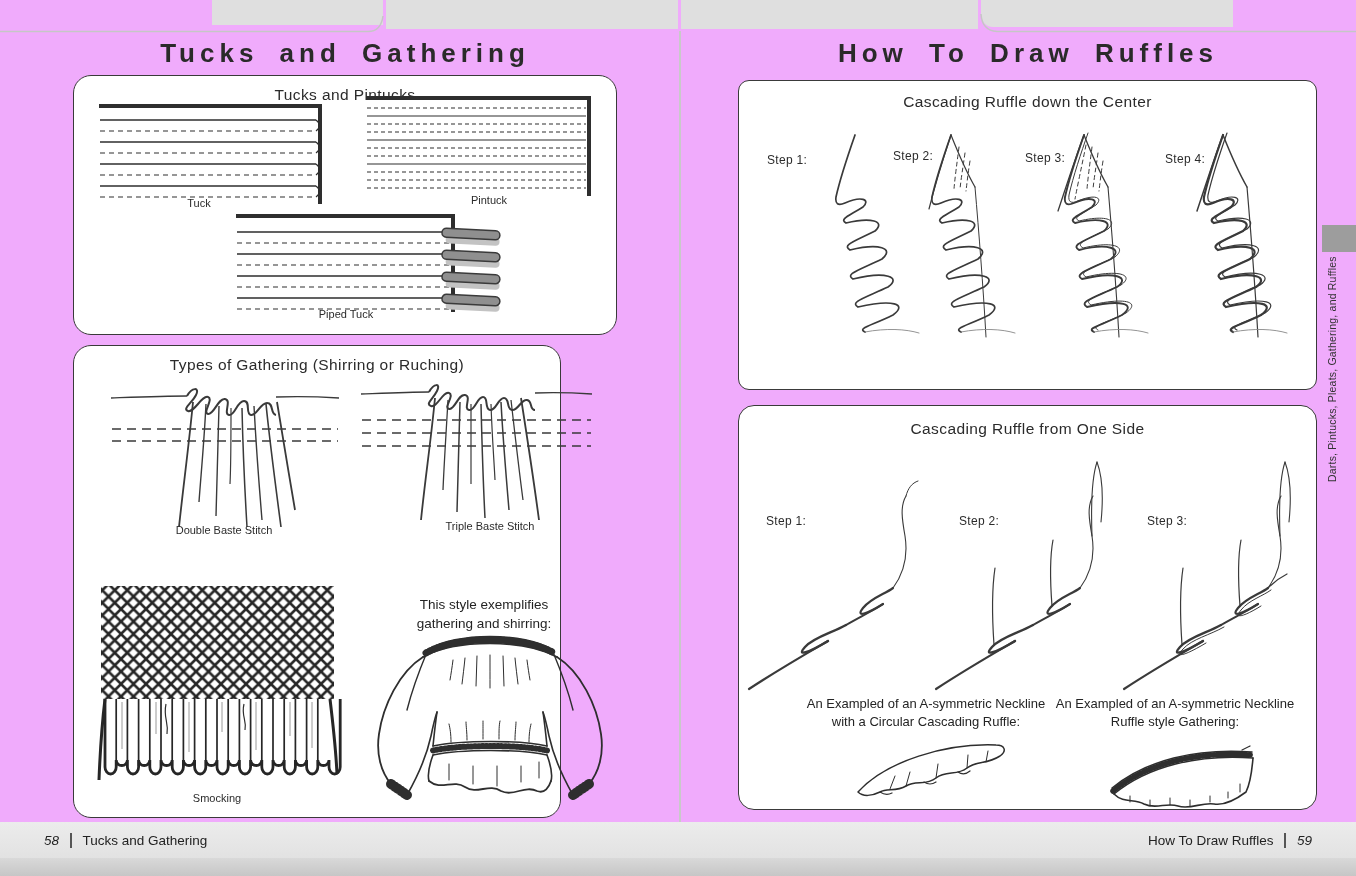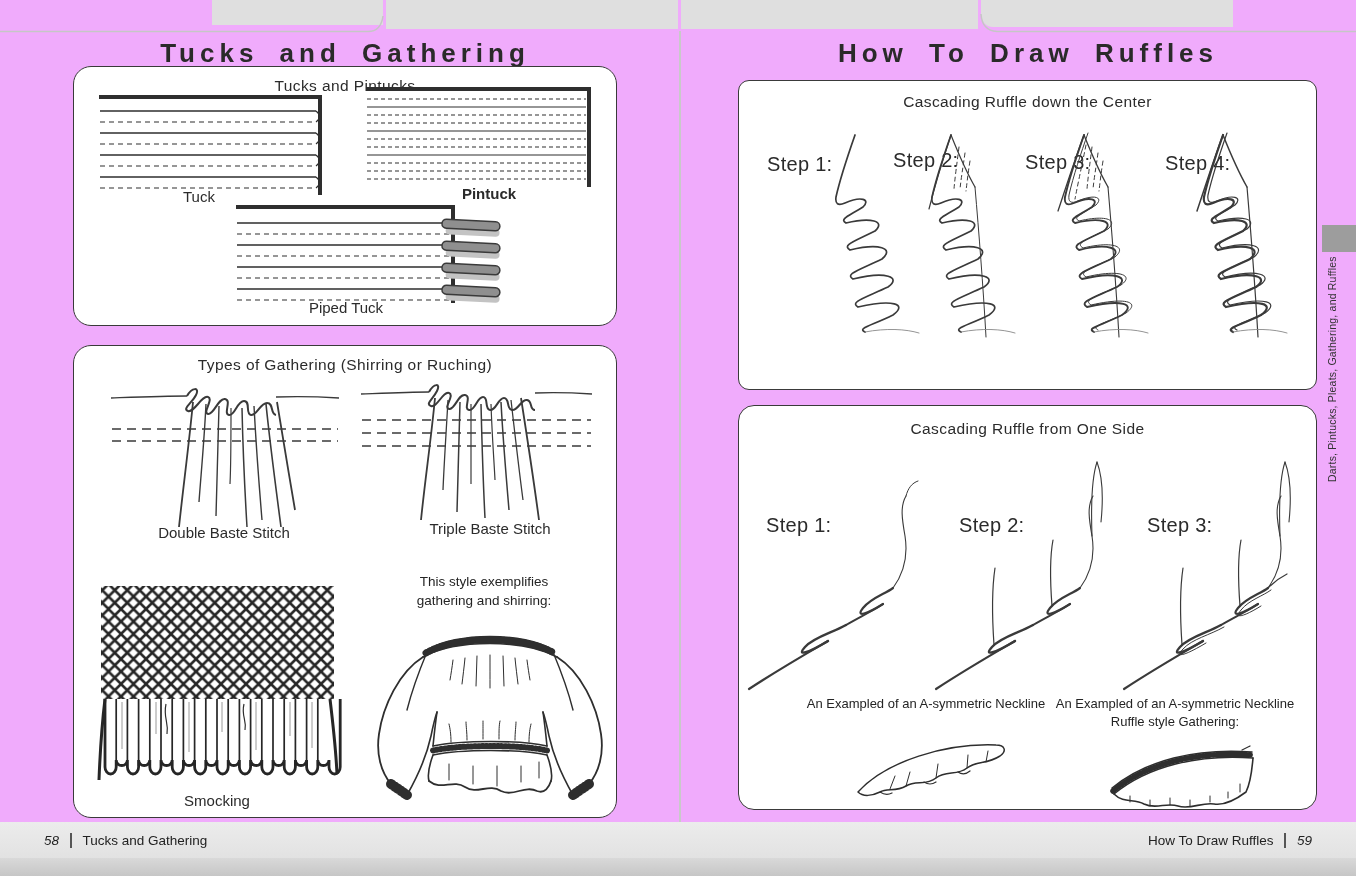--- a/index.html
+++ b/index.html
@@ -19,30 +19,30 @@
   
   .panel{
     position:absolute;border:1.6px solid #3a3a3a;border-radius:18px;
     background:#fff;box-sizing:border-box;
   }
   .panel-title{
     position:absolute;left:0;right:0;text-align:center;
     font-size:15.5px;letter-spacing:.4px;color:#2b2b2b;white-space:nowrap;
   }
   .diagram-label{
-    position:absolute;text-align:center;font-size:15px;color:#2b2b2b;white-space:nowrap;
+    position:absolute;text-align:center;font-size:11px;color:#2b2b2b;white-space:nowrap;
   }
   .step-label{
-    position:absolute;font-size:20px;color:#2b2b2b;white-space:nowrap;letter-spacing:.3px;
+    position:absolute;font-size:12px;color:#2b2b2b;white-space:nowrap;letter-spacing:.3px;
   }
   .caption{
     position:absolute;text-align:center;font-size:13px;line-height:18px;color:#242424;
   }
   .note-text{
-    position:absolute;text-align:center;font-size:13.5px;line-height:19px;color:#242424;
+    position:absolute;text-align:center;font-size:13.5px;line-height:19px;color:#242424;margin-top:23px;
   }
   
   .gutter{position:absolute;left:679px;top:31px;width:2px;height:791px;background:#c9c9c9;}
   
   .side-tab{position:absolute;left:1322px;top:225px;width:34px;height:27px;background:#9d9d9d;}
   .side-tab-text{
     position:absolute;left:1326px;top:482px;width:226px;height:16px;
     transform:rotate(-90deg);transform-origin:top left;
     font-size:10.5px;color:#333;letter-spacing:.2px;white-space:nowrap;
   }
@@ -79,21 +79,21 @@
     <svg style="left:0;top:0;" width="1356" height="36" viewBox="0 0 1356 36">
       <path d="M0,31.5 H368 Q381,31.5 383,16" fill="none" stroke="#c6c6c6" stroke-width="1.5"></path>
       <path d="M981,14 Q982,30.5 997,31.5 H1356" fill="none" stroke="#c6c6c6" stroke-width="1.5"></path>
     </svg>
   </div>
 
   <div class="gutter"></div>
 
   <div class="page-title" style="left:75px;width:540px;top:38px;">Tucks and Gathering</div>
 
-  <div class="panel" style="left:73px;top:66px;width:544px;height:260px;">
+  <div class="panel" style="left:73px;top:75px;width:544px;height:260px;">
     <div class="panel-title" style="top:10px;">Tucks and Pintucks</div>
 
     <svg style="left:22px;top:26px;" width="228" height="102" viewBox="0 0 228 102">
       <g stroke="#2e2e2e" fill="none">
         <path d="M3,4 H225" stroke-width="4"></path>
         <path d="M224,2 V102" stroke-width="4"></path>
         <path d="M4,18 H220" stroke-width="1.4"></path>
         <path d="M4,40 H220" stroke-width="1.4"></path>
         <path d="M4,62 H220" stroke-width="1.4"></path>
         <path d="M4,84 H220" stroke-width="1.4"></path>
@@ -116,21 +116,21 @@
         <path d="M3,38 H222" stroke-width="1.1" stroke-dasharray="4,3"></path>
         <path d="M3,46 H222" stroke-width="1.2"></path>
         <path d="M3,54 H222" stroke-width="1.1" stroke-dasharray="4,3"></path>
         <path d="M3,62 H222" stroke-width="1.1" stroke-dasharray="4,3"></path>
         <path d="M3,70 H222" stroke-width="1.2"></path>
         <path d="M3,78 H222" stroke-width="1.1" stroke-dasharray="4,3"></path>
         <path d="M3,86 H222" stroke-width="1.1" stroke-dasharray="4,3"></path>
         <path d="M3,94 H222" stroke-width="1.1" stroke-dasharray="4,3"></path>
       </g>
     </svg>
-    <div class="diagram-label" style="left:350px;top:118px;width:130px;font-weight:bold;">Pintuck</div>
+    <div class="diagram-label" style="left:350px;top:118px;width:130px;">Pintuck</div>
 
     <svg style="left:160px;top:136px;" width="272" height="100" viewBox="0 0 272 100">
       <g stroke="#2e2e2e" fill="none">
         <path d="M2,4 H220" stroke-width="4"></path>
         <path d="M219,2 V100" stroke-width="4"></path>
         <path d="M3,20 H216 M3,42 H216 M3,64 H216 M3,86 H216" stroke-width="1.3"></path>
         <path d="M3,31 H216 M3,53 H216 M3,75 H216 M3,97 H216" stroke-width="1.2" stroke-dasharray="5,4"></path>
       </g>
       <g>
         <g transform="rotate(3 208 20)">
@@ -147,21 +147,21 @@
         </g>
         <g transform="rotate(3 208 86)">
           <rect x="212" y="89" width="54" height="8" rx="4" fill="#c3c3c3"></rect>
           <rect x="208" y="82" width="58" height="9" rx="4.5" fill="#8f8f8f" stroke="#3a3a3a" stroke-width="1.5"></rect>
         </g>
       </g>
     </svg>
     <div class="diagram-label" style="left:207px;top:232px;width:130px;">Piped Tuck</div>
   </div>
 
-  <div class="panel" style="left:73px;top:345px;width:544px;height:473px;">
+  <div class="panel" style="left:73px;top:345px;width:488px;height:473px;">
     <div class="panel-title" style="top:10px;">Types of Gathering (Shirring or Ruching)</div>
 
     <svg style="left:35px;top:38px;" width="232" height="150" viewBox="0 0 232 150">
       <g stroke="#3a3a3a" fill="none">
         <path d="M2,14 C30,13 55,12 78,12" stroke-width="1.3"></path>
         <path d="M167,13 C190,12 215,13 230,14" stroke-width="1.3"></path>
         <path d="M78,12 c5,-9 13,-9 9,-1 c-4,8 -14,14 -8,16 c6,2 14,-16 20,-14 c6,2 -6,16 0,17 c6,1 10,-16 17,-15 c7,1 -2,15 4,16 c6,1 8,-14 15,-14 c7,0 1,13 7,14 c6,1 9,-12 16,-12 c7,0 3,11 9,12" stroke-width="2"></path>
         <path d="M3,45 H229 M3,57 H229" stroke-width="1.5" stroke-dasharray="9,6"></path>
         <path d="M84,18 C80,60 74,105 70,143" stroke-width="1.8"></path>
         <path d="M97,20 C95,60 92,90 90,118" stroke-width="1.4"></path>
@@ -366,20 +366,21 @@
         <path d="M166,6 C172,22 172,46 170,66" stroke-width="1.1"></path>
         <g transform="translate(3,2)">
           <path d="M84,185 C64,197 52,201 61,191 C70,181 88,177 102,169 M139,148 C123,158 111,162 119,152 C127,142 141,138 149,132" stroke-width="1"></path>
         </g>
         <path d="M149,132 C156,125 162,121 168,118" stroke-width="1.2"></path>
       </g>
     </svg>
 
     <div class="caption" style="left:42px;top:289px;width:290px;">
       <div>An Exampled of an A-symmetric Neckline</div>
+      <div>with a Circular Cascading Ruffle:</div>
     </div>
     <div class="caption" style="left:291px;top:289px;width:290px;">
       <div>An Exampled of an A-symmetric Neckline</div>
       <div>Ruffle style Gathering:</div>
     </div>
 
     <svg style="left:107px;top:328px;" width="170" height="75" viewBox="0 0 170 75">
       <g stroke="#2e2e2e" fill="#ffffff" stroke-linecap="round" stroke-linejoin="round">
         <path d="M12,58 C40,27 100,9 150,11 C159,11 161,17 154,22 C140,31 131,26 121,34 C111,42 100,36 90,44 C80,52 70,46 60,52 C50,58 41,54 34,58 C26,62 17,63 12,58 Z" stroke-width="1.5"></path>
         <path d="M44,55 L49,42 M60,52 L64,38 M90,44 L92,30 M121,34 L122,21 M140,28 L142,17" stroke-width="1" fill="none"></path>

